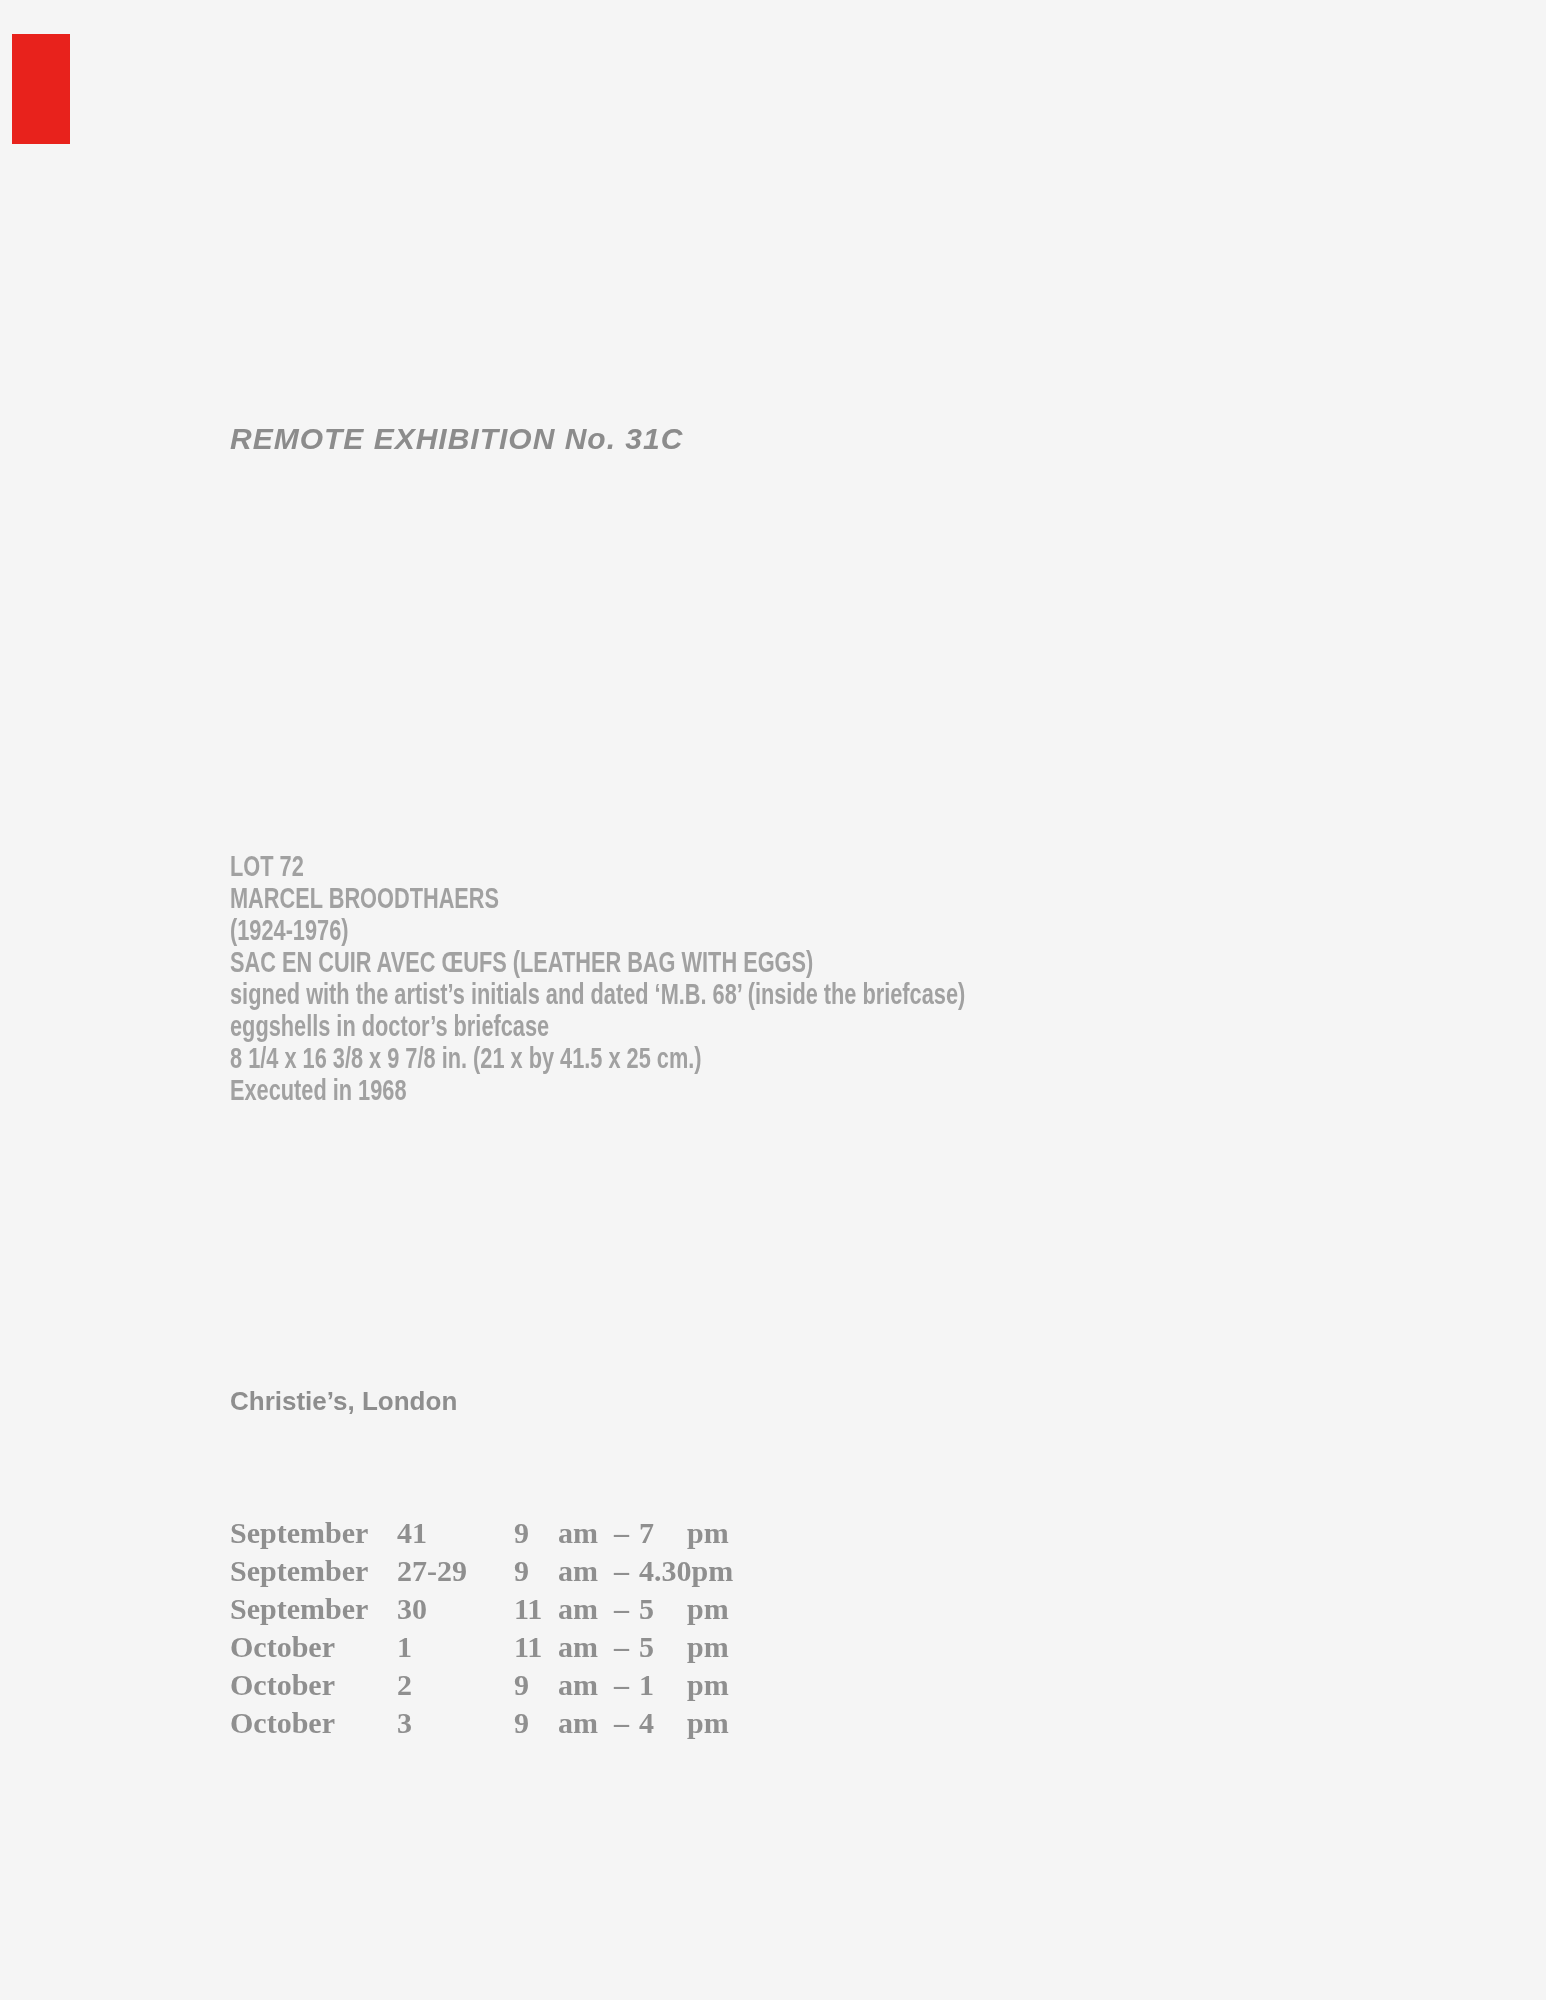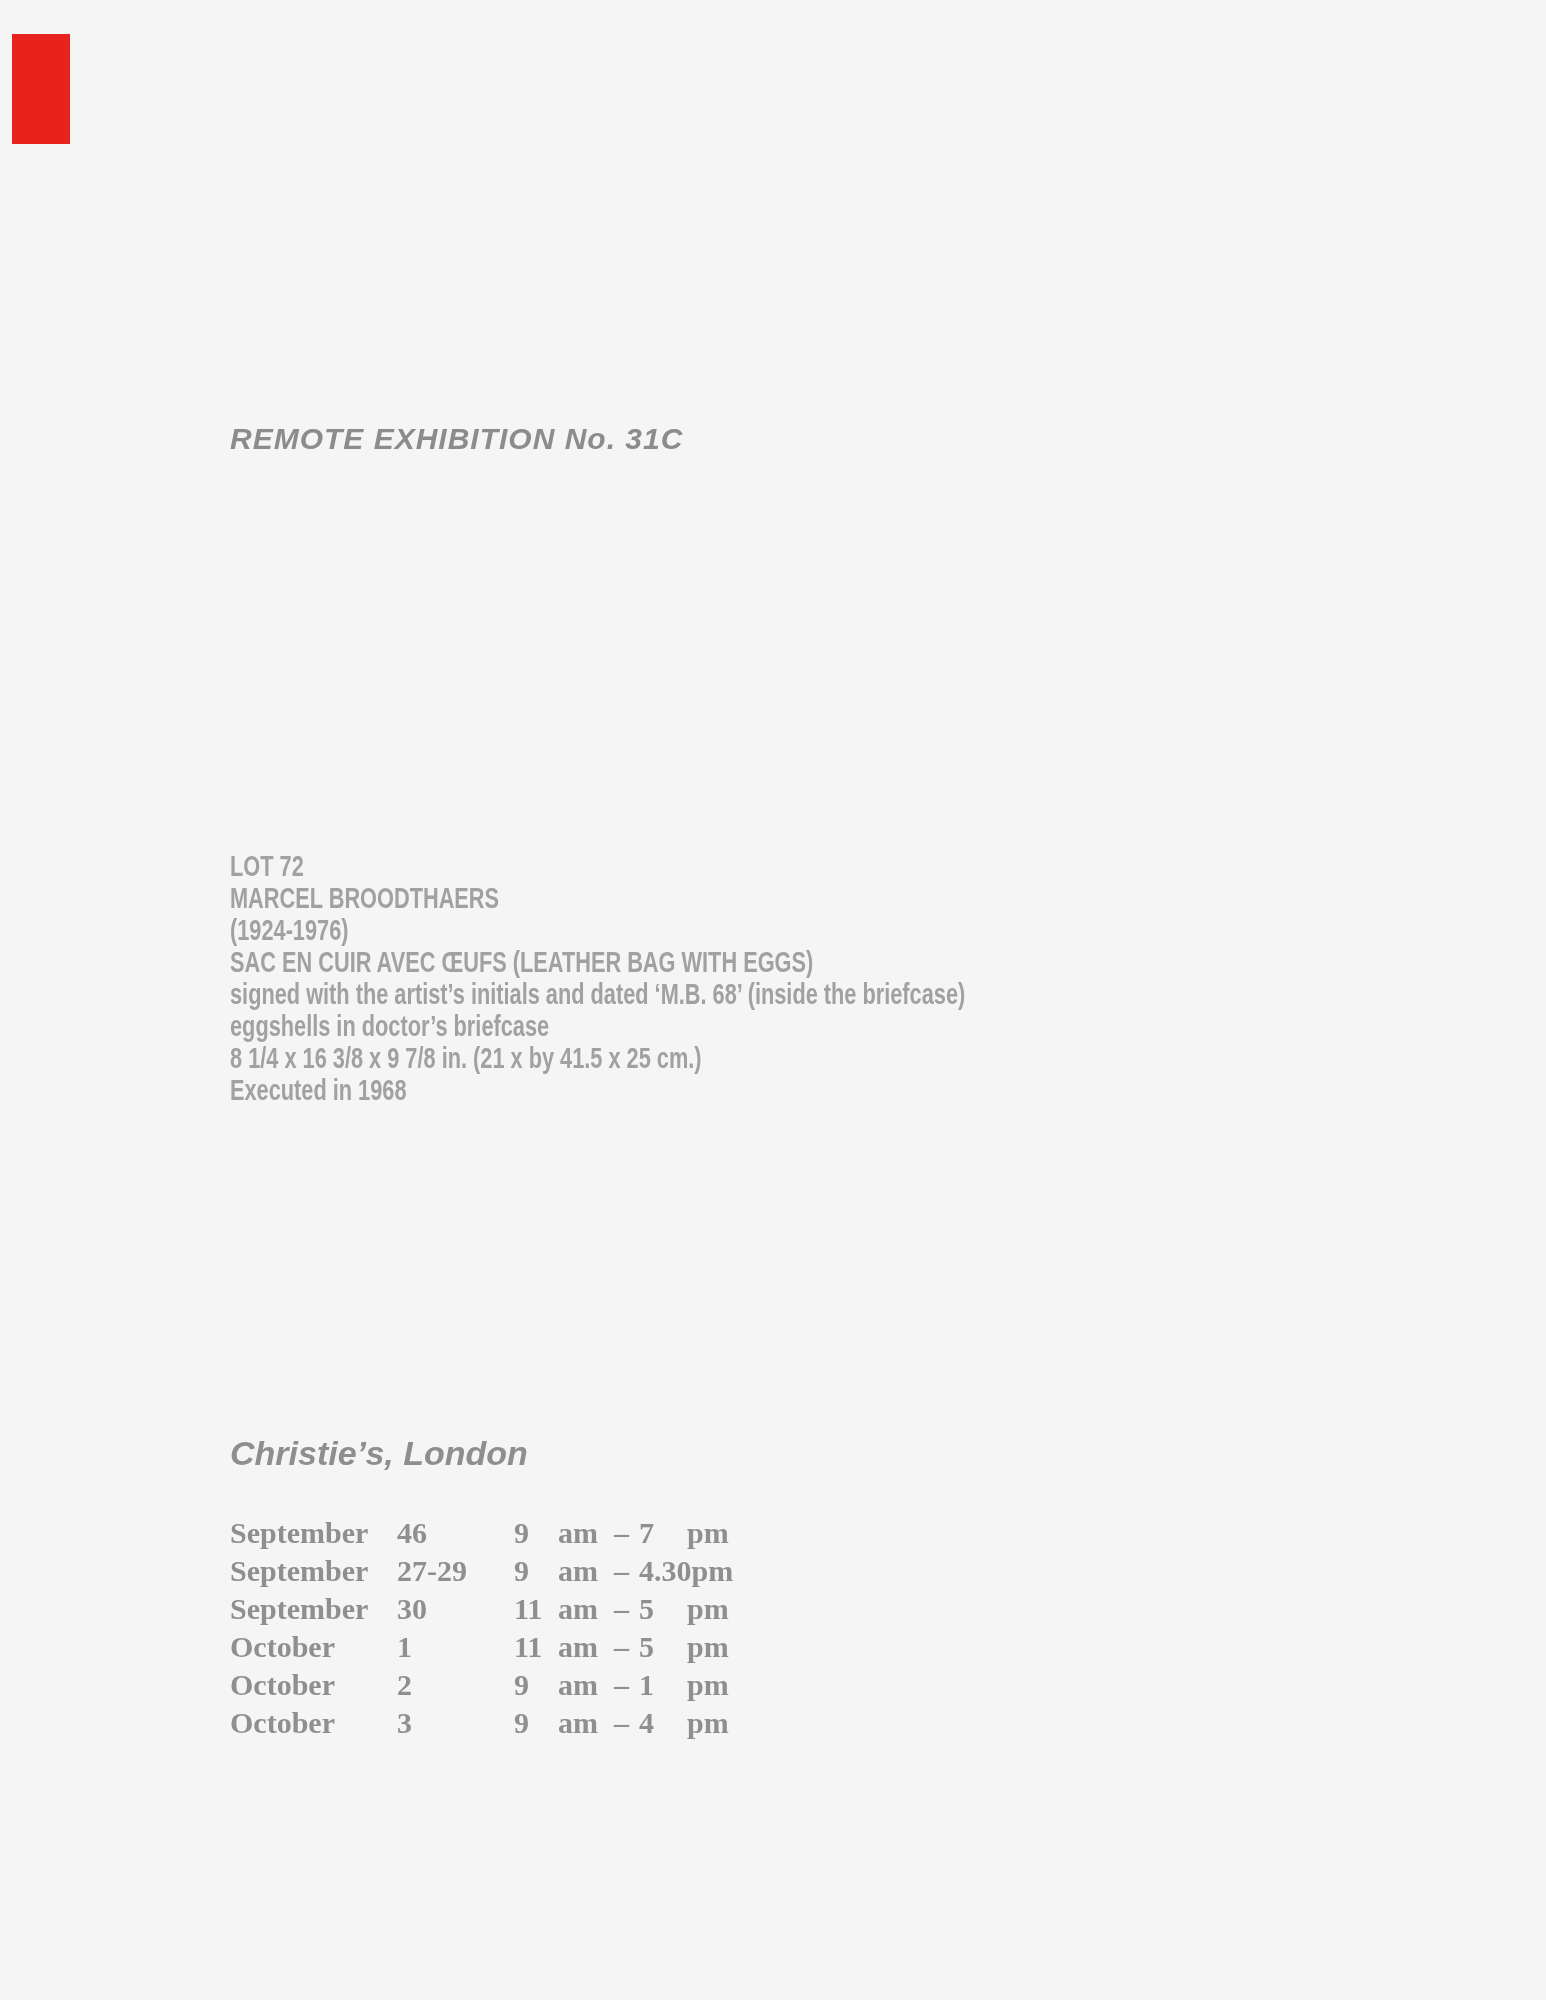--- a/index.html
+++ b/index.html
@@ -46,26 +46,25 @@
     left: 230px; top: 1339px;
     margin: 0;
     font-size: 38px; line-height: 38px;
     font-weight: 700;
     letter-spacing: 1px;
     color: var(--heading-gray, #8a8a8a);
     white-space: nowrap;
   }
   .venue {
     position: absolute;
-    left: 230px; top: 1438px;
-    font-size: 34px; line-height: 30px;
+    left: 230px; top: 1386px;
+    font-size: 26px; line-height: 30px;
     font-weight: 700;
     color: var(--venue-gray, #8e8e8e);
     white-space: nowrap;
-    font-style: italic;
   }
   .schedule {
     position: absolute;
     left: 230px; top: 1514px;
     font-size: 30px; line-height: 38px;
     font-weight: 700;
     color: var(--schedule-gray, #8f8f8f);
     font-family: Liberation Serif, serif;
   }
   .sched-row { display: flex; white-space: nowrap; }
@@ -96,21 +95,21 @@
     <div>8 1/4 x 16 3/8 x 9 7/8 in. (21 x by 41.5 x 25 cm.)</div>
     <div>Executed in 1968</div>
   </div>
 
 
   <div class="venue">Christie’s, London</div>
 
   <div class="schedule">
       <div class="sched-row">
         <span class="col-month">September</span>
-        <span class="col-day">46</span>
+        <span class="col-day">41</span>
         <span class="col-hour">9</span>
         <span class="col-am">am</span>
         <span class="col-dash">–</span>
         <span class="col-end">7</span>
         <span class="col-pm">pm</span>
       </div>
       <div class="sched-row">
         <span class="col-month">September</span>
         <span class="col-day">27-29</span>
         <span class="col-hour">9</span>

